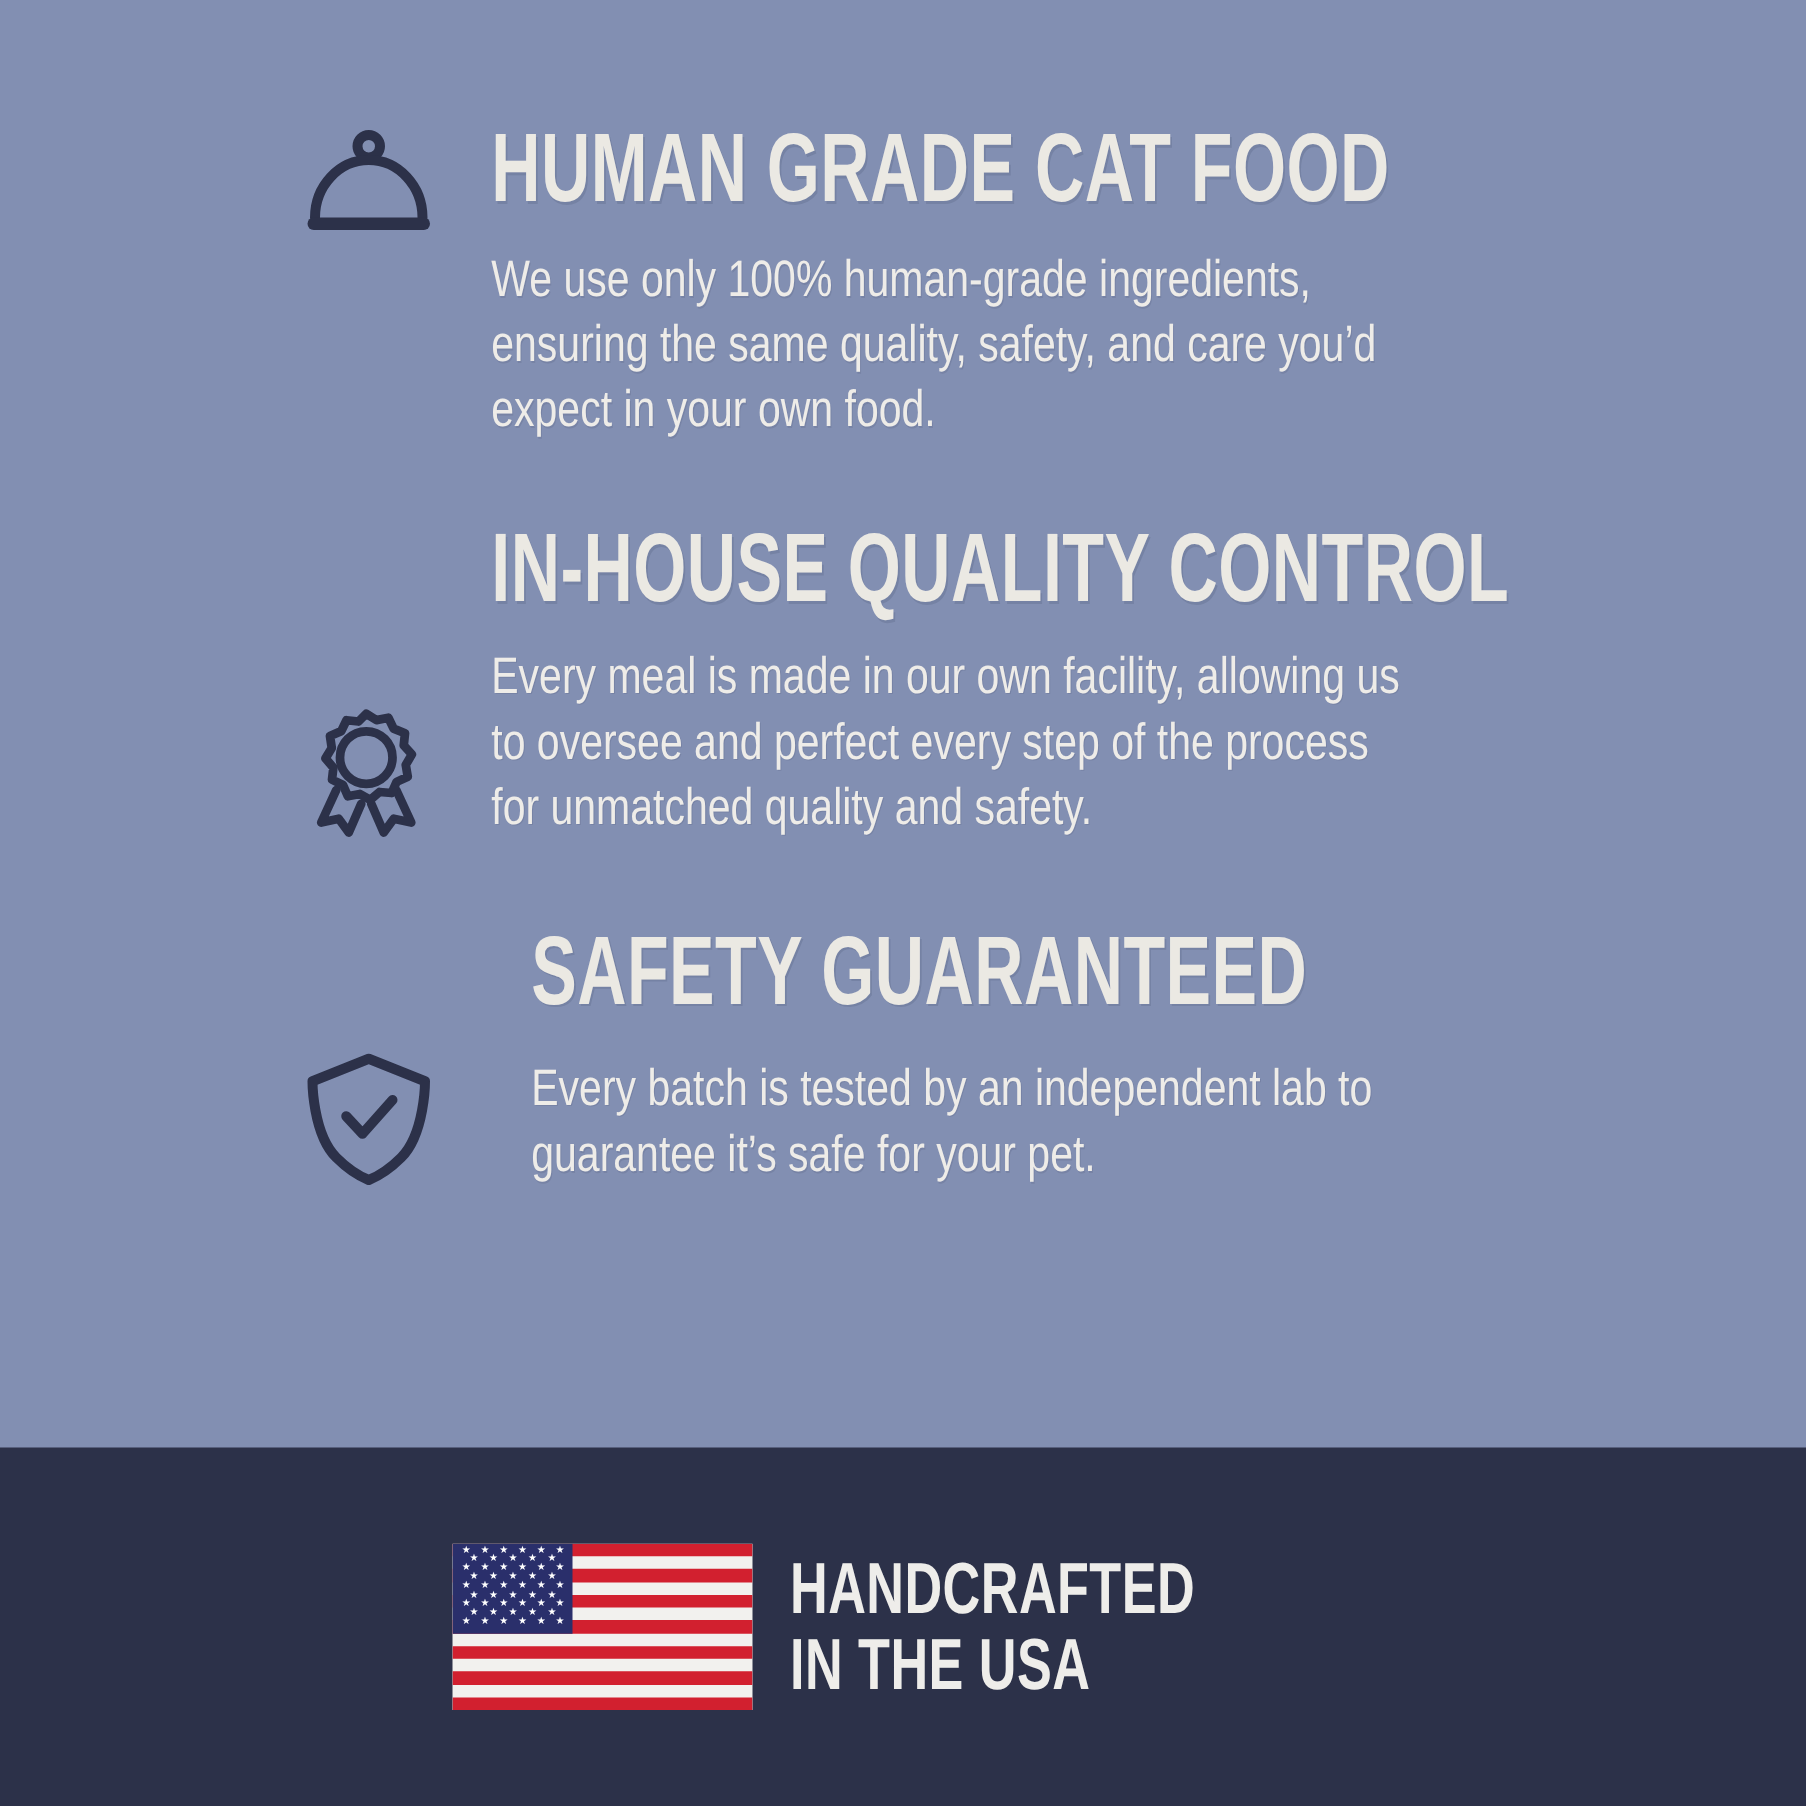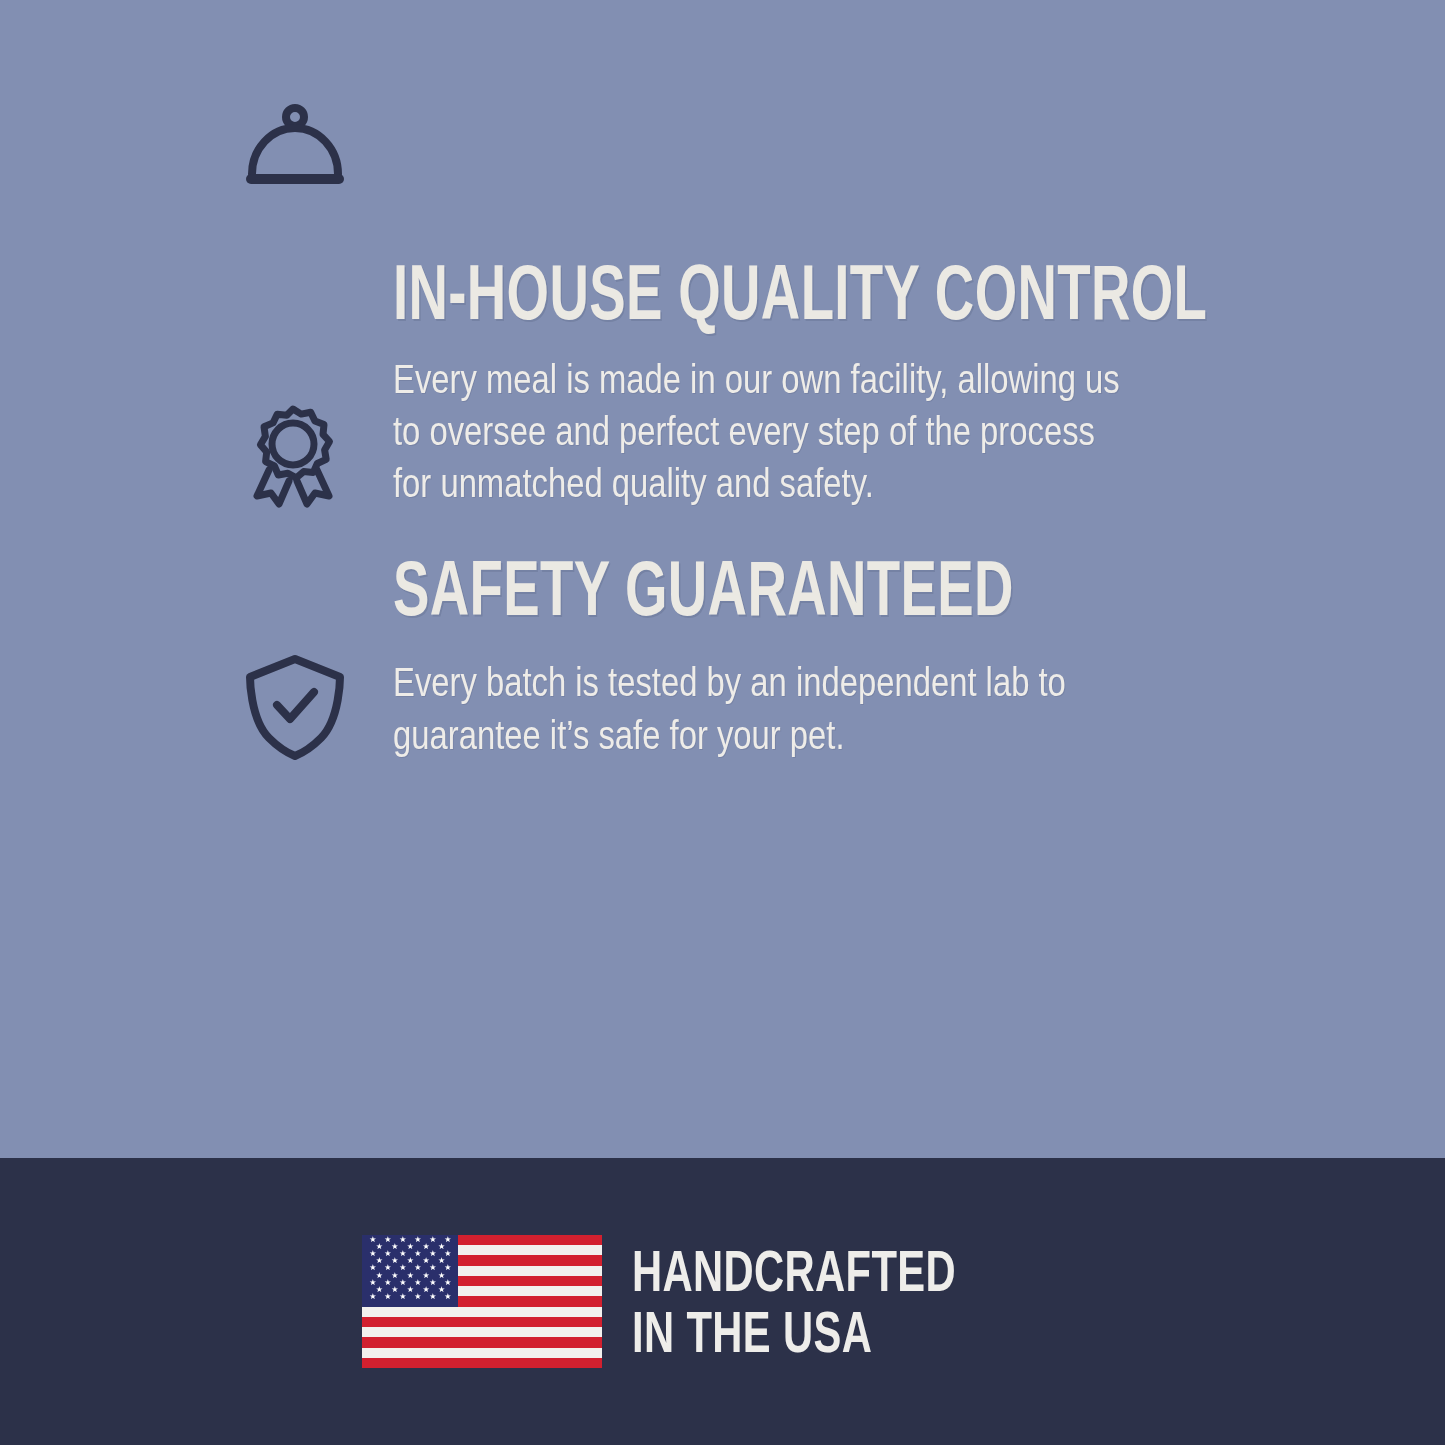--- a/index.html
+++ b/index.html
@@ -81,21 +81,21 @@
     width:1020px;
     text-shadow:1px 1px 0 rgba(60,70,100,0.16);
   }
 
   .feature-body span { display:block; white-space:nowrap; }
 
   
   #feature-1 .feature-body { margin-top:26px; }
   #feature-2 { margin-top:62px; }
   #feature-2 .feature-body { margin-top:24px; }
-  #feature-3 { margin-top:40px; }
+  #feature-3 { margin-top:66px;gap:32px; }
   #feature-3 .feature-body { margin-top:32px; }
 
   
   .footer {
     flex:1 1 auto;
     background:#2c3149;
     display:flex;
     align-items:center;
     justify-content:center;
     gap:44px;
@@ -172,20 +172,28 @@
   <div class="features">
 
     <div class="feature" id="feature-1">
       <div class="icon-wrap">
         <svg width="104" height="92" viewBox="0 0 104 92" fill="none" stroke="#2c3149" stroke-width="8" stroke-linecap="round" stroke-linejoin="round">
           <circle cx="52" cy="17" r="9"></circle>
           <path d="M9 74 C9 49 28 28 52 28 C76 28 95 49 95 74"></path>
           <rect x="3" y="74" width="98" height="10" rx="5" fill="#2c3149" stroke="none"></rect>
         </svg>
       </div>
+      <div class="feature-text">
+        <div class="feature-title">HUMAN GRADE CAT FOOD</div>
+        <div class="feature-body">
+          <span>We use only 100% human-grade ingredients,</span>
+          <span>ensuring the same quality, safety, and care you’d</span>
+          <span>expect in your own food.</span>
+        </div>
+      </div>
     </div>
 
     <div class="feature" id="feature-2">
       <div class="icon-wrap">
         <svg width="100" height="106" viewBox="0 0 100 106" fill="none" stroke="#2c3149" stroke-width="7" stroke-linecap="round" stroke-linejoin="round">
           <path d="M26 66 L14 92 L28 89 L36 100 L46 77"></path>
           <path d="M74 66 L86 92 L72 89 L64 100 L54 77"></path>
           <path d="M50 5
                    L58.2 10.1 L67.7 8.2 L71.9 16.9 L81 20.6 L80 30.3 L86.5 37.5
                    L81.6 45.9 L83.2 55.4 L74.3 59.5 L70.3 68.4 L60.6 67.6 L53.2 73.9

